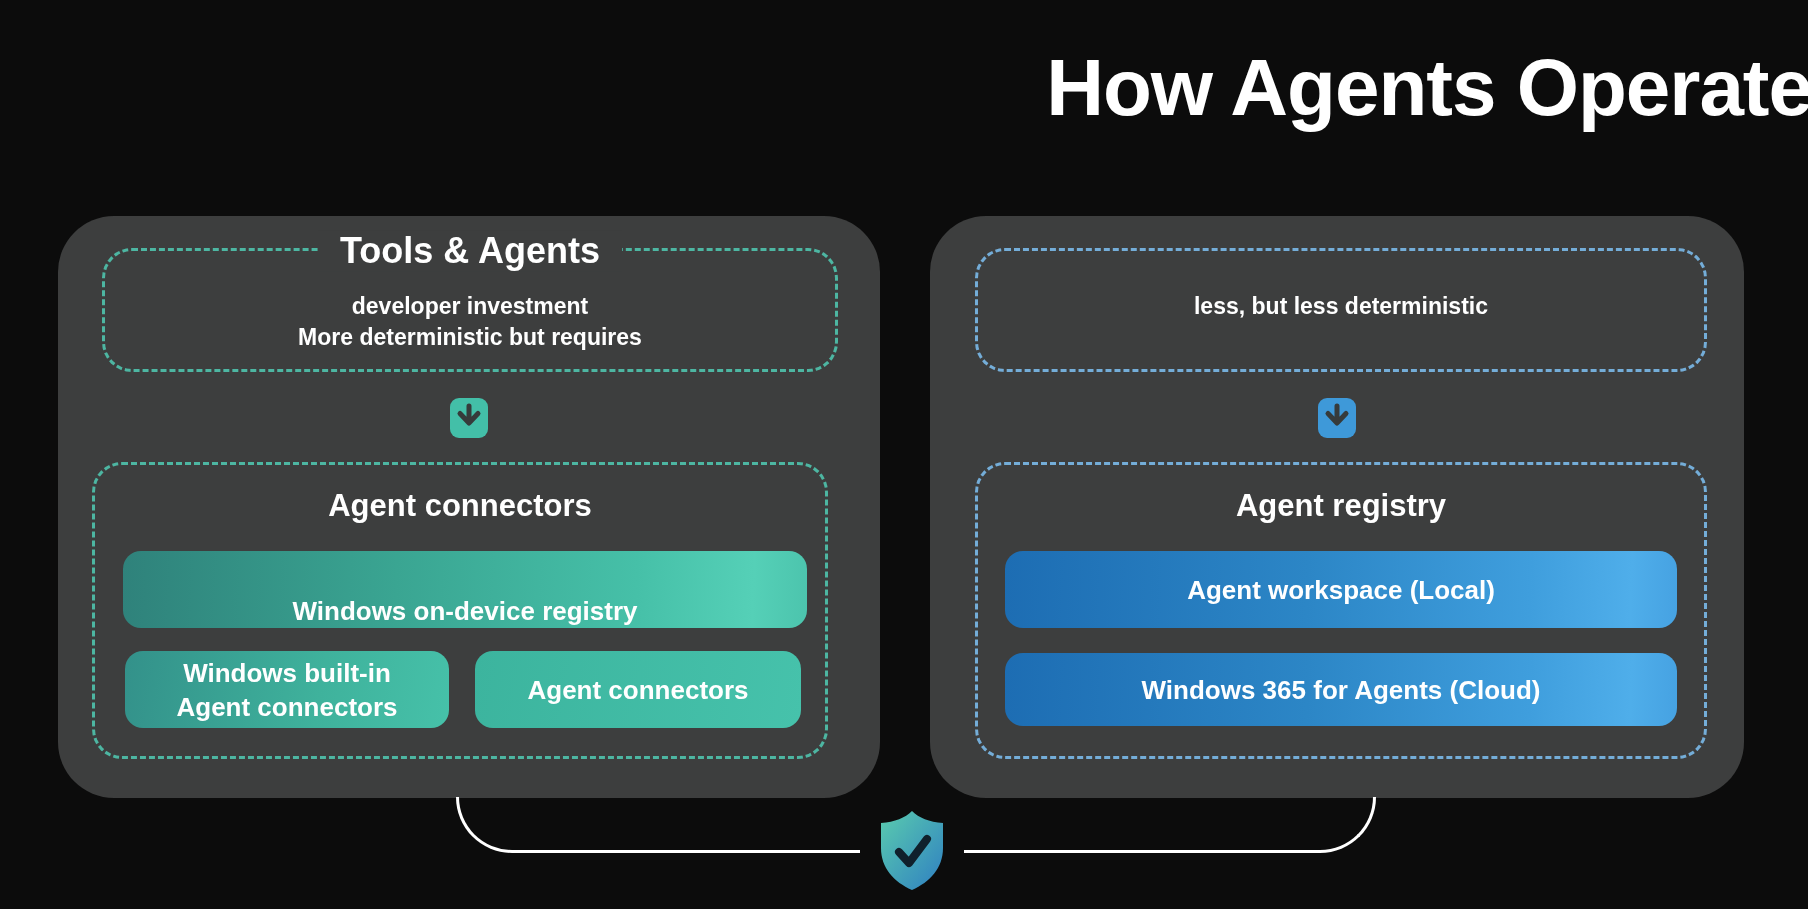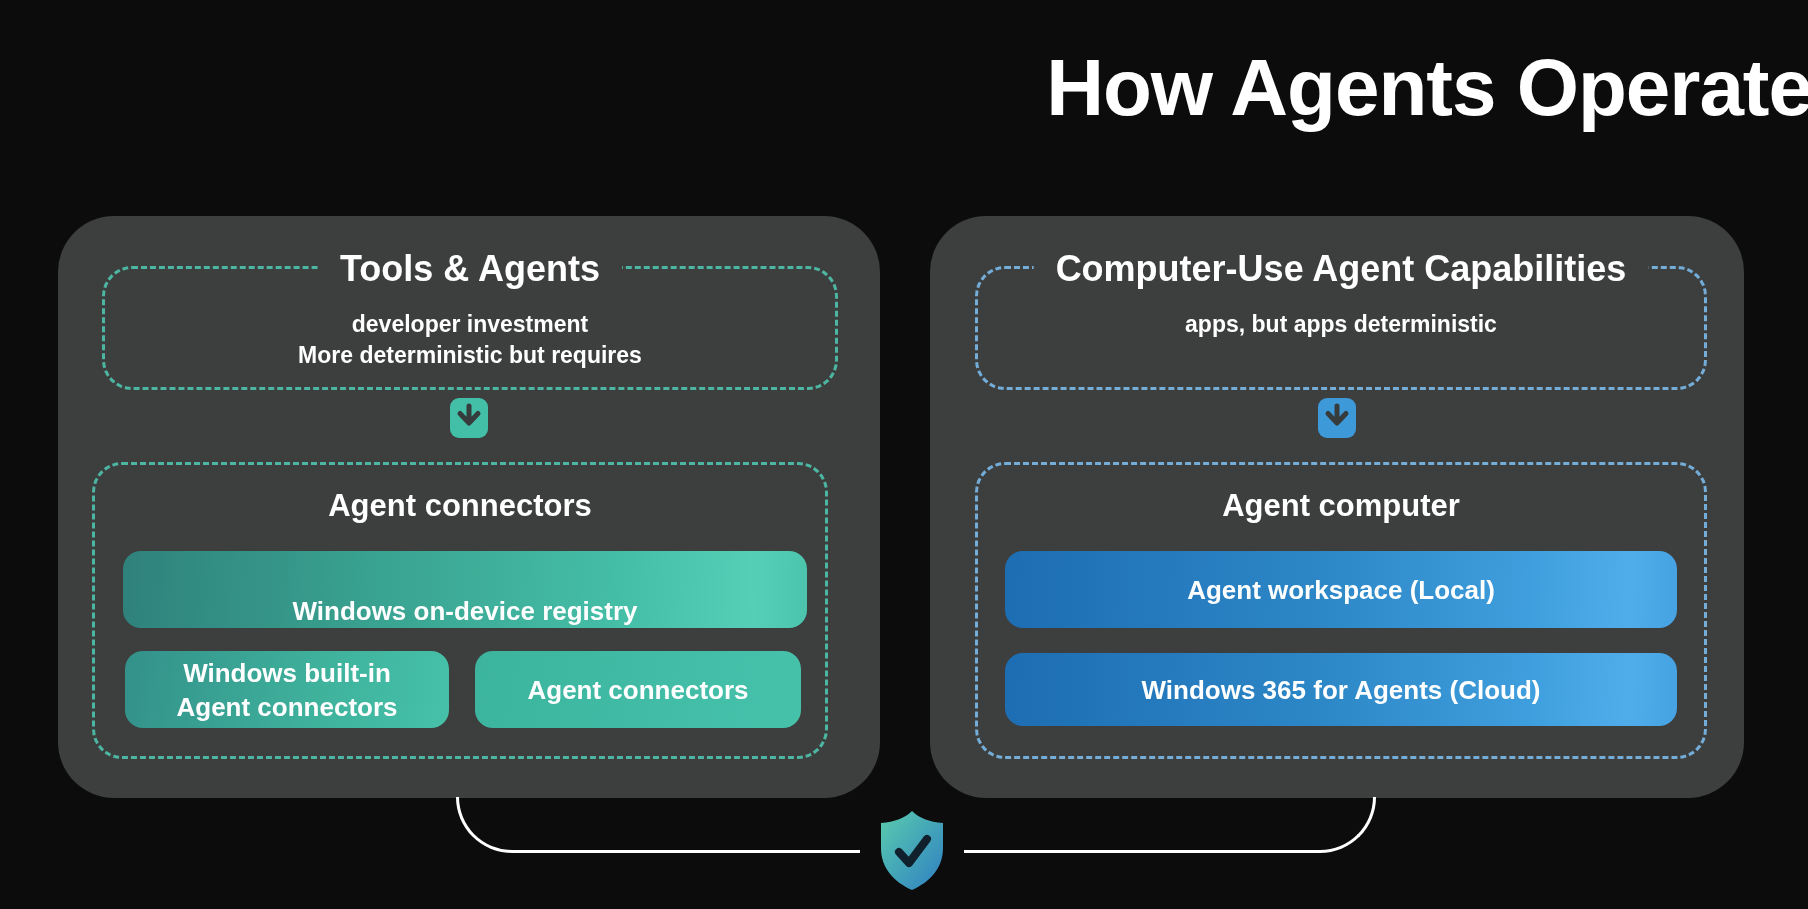--- a/index.html
+++ b/index.html
@@ -17,21 +17,21 @@
   
   .panel{
     position:absolute;top:216px;height:582px;
     background:var(--panel-bg,#3d3e3e);border-radius:56px;
   }
   .panel.left{left:58px;width:822px;}
   .panel.right{left:930px;width:814px;}
   
   .dashed-box{position:absolute;border-radius:30px;border:3px dashed var(--teal-dash,#4db6a2);}
   .panel.right .dashed-box{border-color:var(--blue-dash,#74add8);}
-  .header-box{left:44px;top:50px;width:730px;height:118px;}
+  .header-box{left:44px;top:32px;width:730px;height:118px;}
   .panel.right .header-box{left:45px;width:726px;}
   .section-box{left:34px;top:246px;width:730px;height:291px;}
   .panel.right .section-box{left:45px;width:726px;}
   
   .legend{
     position:absolute;top:0;left:50%;transform:translate(-50%,-50%);
     background:var(--panel-bg,#3d3e3e);padding:0 22px;white-space:nowrap;
     font-size:36px;font-weight:700;margin:0;line-height:1.15;color:var(--text-white,#fff);
   }
   .subtitle{
@@ -120,35 +120,34 @@
 
       <div class="pill teal-small-2 small-2">
         <span class="btn-label">Agent connectors</span>
       </div>
     </div>
   </section>
 
   <section class="panel right">
 
     <div class="dashed-box header-box">
-      <h2 class="legend">Computer-Use Agent Capabilities</h2>
       <p class="subtitle">
-        <span>apps, but apps deterministic</span>
+        <span>less, but less deterministic</span>
       </p>
     </div>
 
     <div class="flow-arrow">
       <svg width="38" height="40" viewBox="0 0 38 40" aria-hidden="true">
         <rect x="0" y="0" width="38" height="40" rx="9" fill="var(--blue-accent,#3e99d9)"></rect>
         <path d="M19 8 V23 M10 15.5 L19 25 L28 15.5" fill="none" stroke="var(--arrow-glyph,#363b3b)" stroke-width="5" stroke-linecap="round" stroke-linejoin="round"></path>
       </svg>
     </div>
 
     <div class="dashed-box section-box">
-      <h3 class="section-title">Agent computer</h3>
+      <h3 class="section-title">Agent registry</h3>
 
       <div class="pill blue-grad row1 right-btn">
         <span class="btn-label">Agent workspace (Local)</span>
       </div>
 
       <div class="pill blue-grad right-btn b2">
         <span class="btn-label">Windows 365 for Agents (Cloud)</span>
       </div>
     </div>
   </section>

